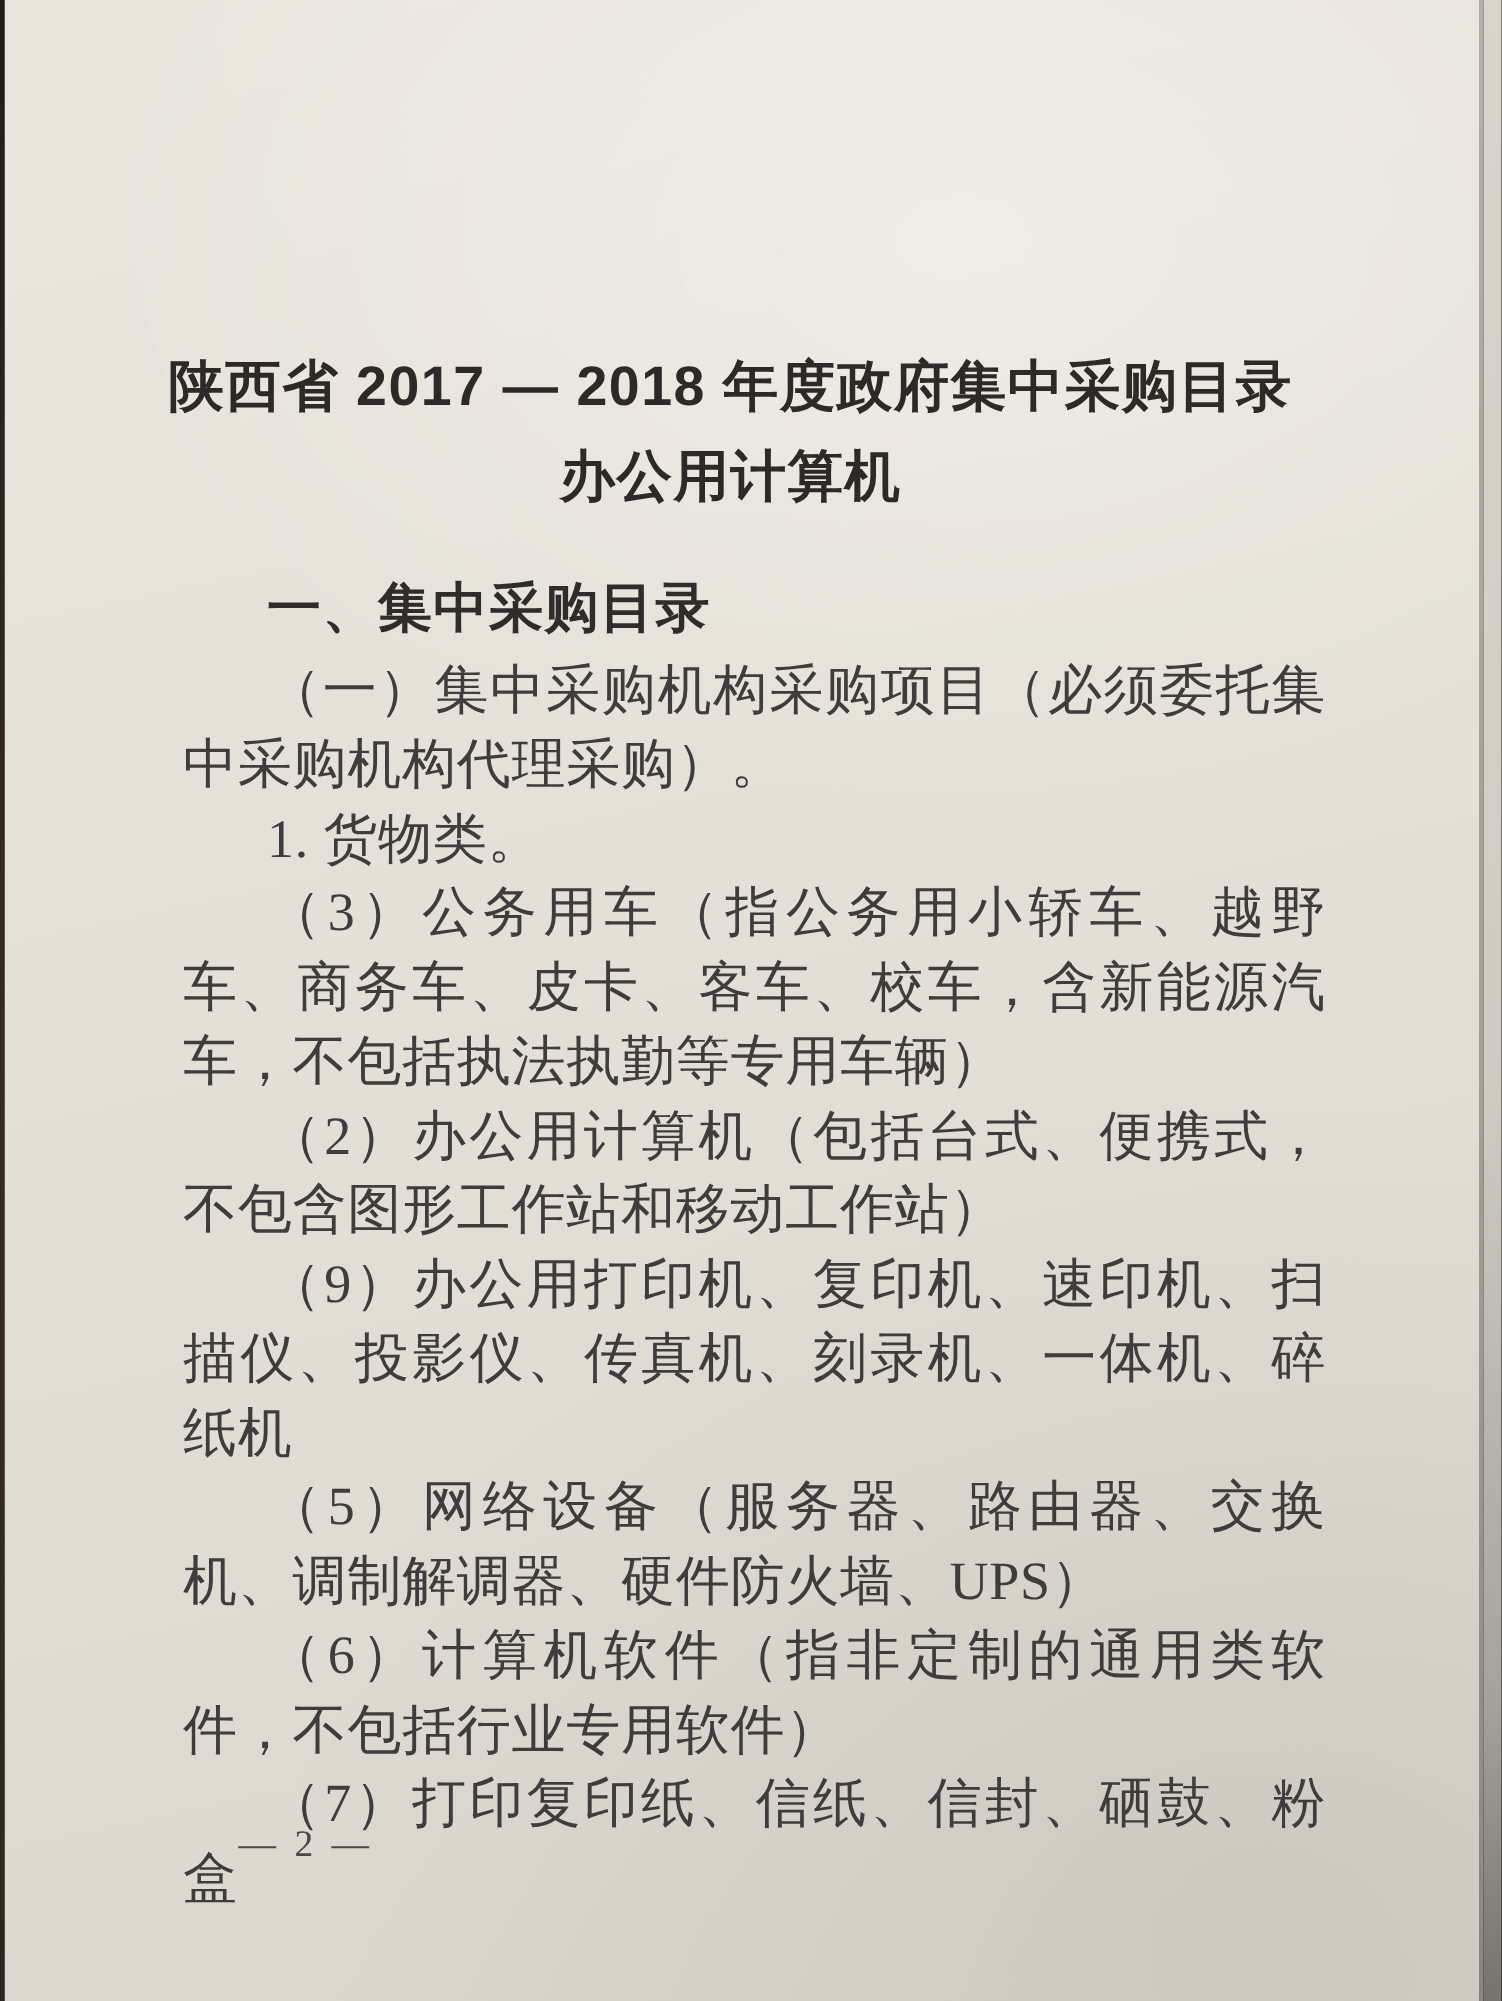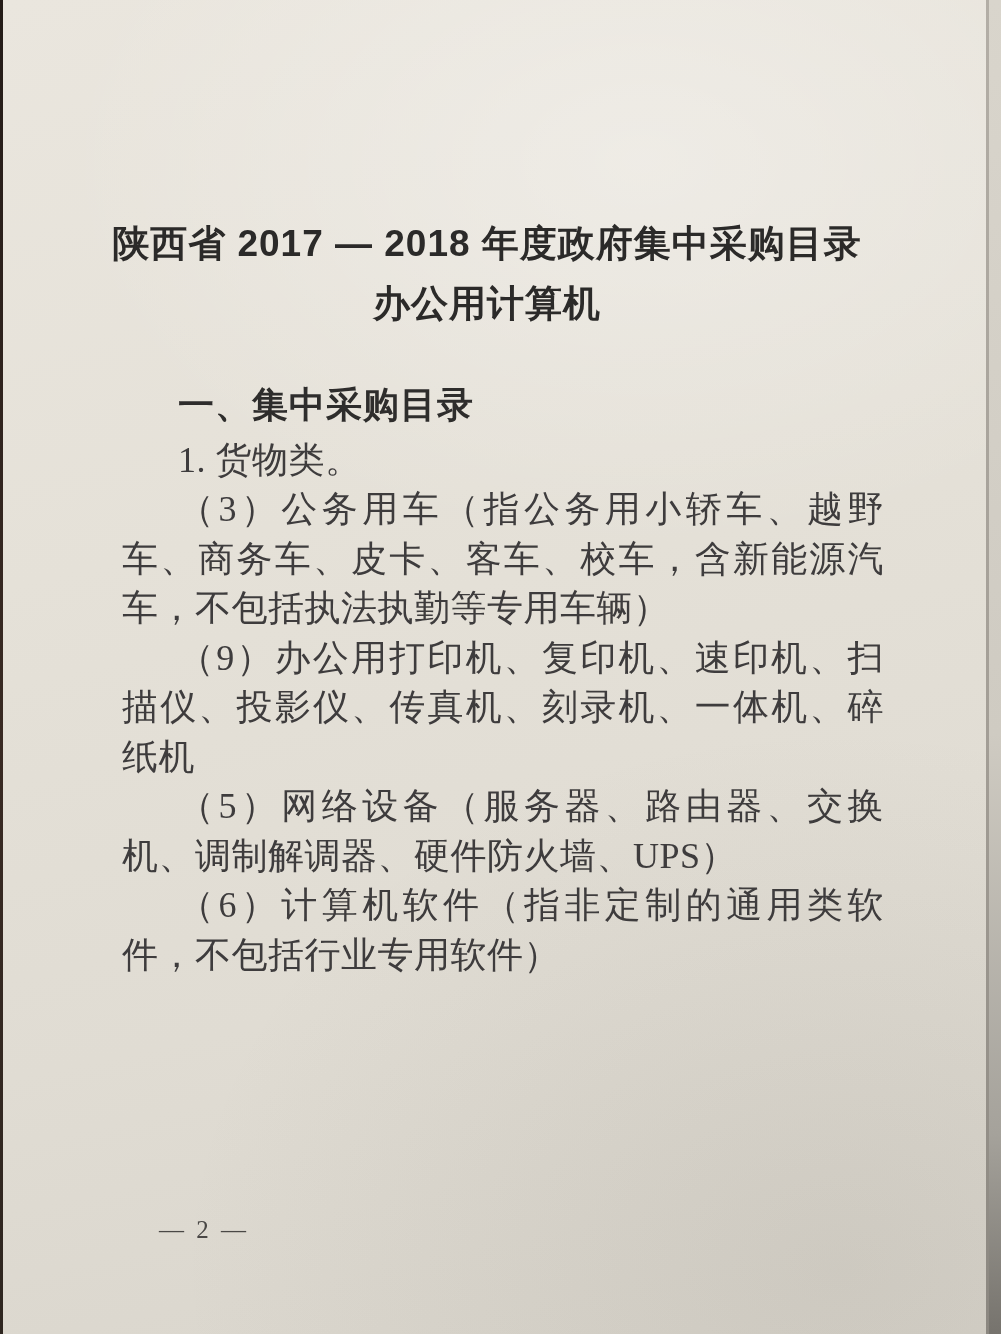--- a/index.html
+++ b/index.html
@@ -51,21 +51,21 @@
     top: 0;
     width: 12px;
     height: 100%;
     background: linear-gradient(180deg, #d9d5cc 0%, #cfcbc2 55%, #a5a29b 85%, #76736d 100%);
   }
 
   .title-block {
     position: absolute;
     left: 60px;
     right: 75px;
-    top: 214px;
+    top: 228px;
     text-align: center;
     font-family: "Liberation Sans", "DejaVu Sans", sans-serif;
     font-weight: 700;
     font-size: 37px;
     line-height: 60px;
     color: #2b2a29;
     letter-spacing: 1px;
   }
 
   .content {
@@ -107,25 +107,28 @@
 
 <div class="paper">
 
   <div class="title-block">
     <div>陕西省 2017 — 2018 年度政府集中采购目录</div>
     <div>办公用计算机</div>
   </div>
 
   <div class="content">
     <p class="heading">一、集中采购目录</p>
+    <p>（一）集中采购机构采购项目（必须委托集中采购机构代理采购）。</p>
     <p>1. 货物类。</p>
     <p>（3）公务用车（指公务用小轿车、越野车、商务车、皮卡、客车、校车，含新能源汽车，不包括执法执勤等专用车辆）</p>
+    <p>（2）办公用计算机（包括台式、便携式，不包含图形工作站和移动工作站）</p>
     <p>（9）办公用打印机、复印机、速印机、扫描仪、投影仪、传真机、刻录机、一体机、碎纸机</p>
     <p>（5）网络设备（服务器、路由器、交换机、调制解调器、硬件防火墙、UPS）</p>
     <p>（6）计算机软件（指非定制的通用类软件，不包括行业专用软件）</p>
+    <p>（7）打印复印纸、信纸、信封、硒鼓、粉盒</p>
   </div>
 
   <div class="footer-page">— 2 —</div>
 
 </div>
 
 <div class="edge-left"></div>
 <div class="page-edge-line"></div>
 <div class="edge-right"></div>
 

